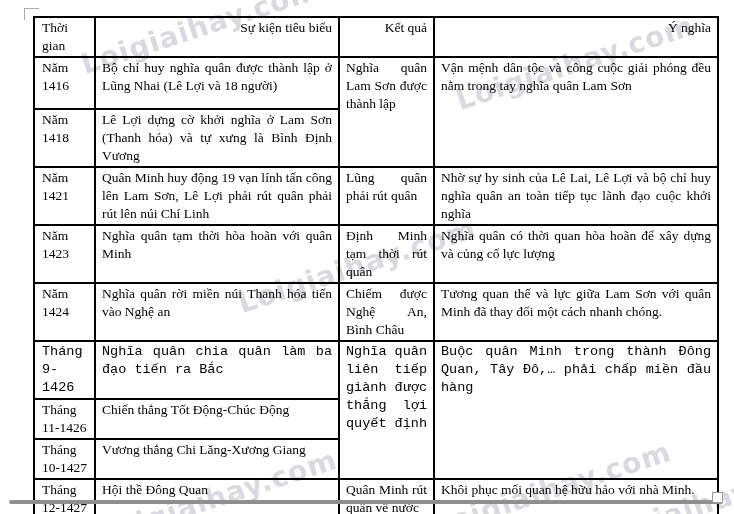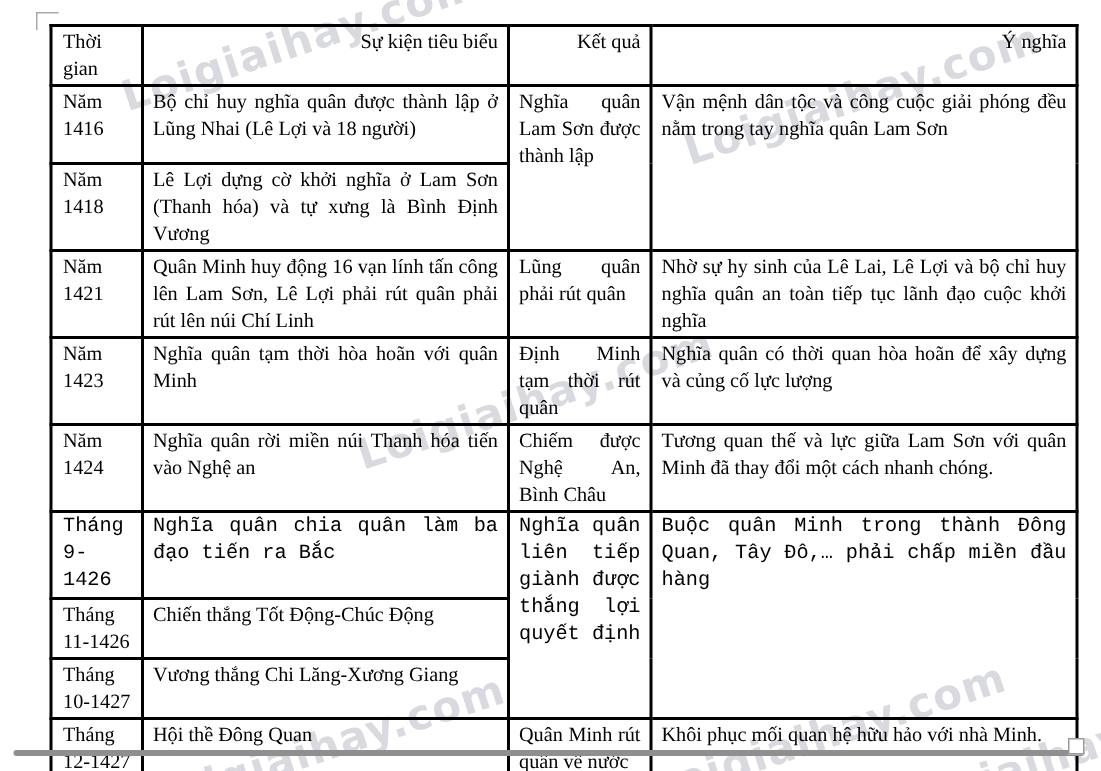--- a/index.html
+++ b/index.html
@@ -90,21 +90,21 @@
           <td class="col-meaning" rowspan="2">Vận mệnh dân tộc và công cuộc giải phóng đều nằm trong tay nghĩa quân Lam Sơn</td>
         </tr>
         <tr style="height: 56px;">
           <td class="col-time">Năm
 1418</td>
           <td class="col-event">Lê Lợi dựng cờ khởi nghĩa ở Lam Sơn (Thanh hóa) và tự xưng là Bình Định Vương</td>
         </tr>
         <tr style="height: 56px;">
           <td class="col-time">Năm
 1421</td>
-          <td class="col-event">Quân Minh huy động 16 vạn lính tấn công lên Lam Sơn, Lê Lợi phải rút quân phải rút lên núi Chí Linh</td>
+          <td class="col-event">Quân Minh huy động 19 vạn lính tấn công lên Lam Sơn, Lê Lợi phải rút quân phải rút lên núi Chí Linh</td>
           <td class="col-result">Lũng quân phải rút quân</td>
           <td class="col-meaning">Nhờ sự hy sinh của Lê Lai, Lê Lợi và bộ chỉ huy nghĩa quân an toàn tiếp tục lãnh đạo cuộc khởi nghĩa</td>
         </tr>
         <tr style="height: 55px;">
           <td class="col-time">Năm
 1423</td>
           <td class="col-event">Nghĩa quân tạm thời hòa hoãn với quân Minh</td>
           <td class="col-result">Định Minh tạm thời rút quân</td>
           <td class="col-meaning">Nghĩa quân có thời quan hòa hoãn để xây dựng và củng cố lực lượng</td>
         </tr>

